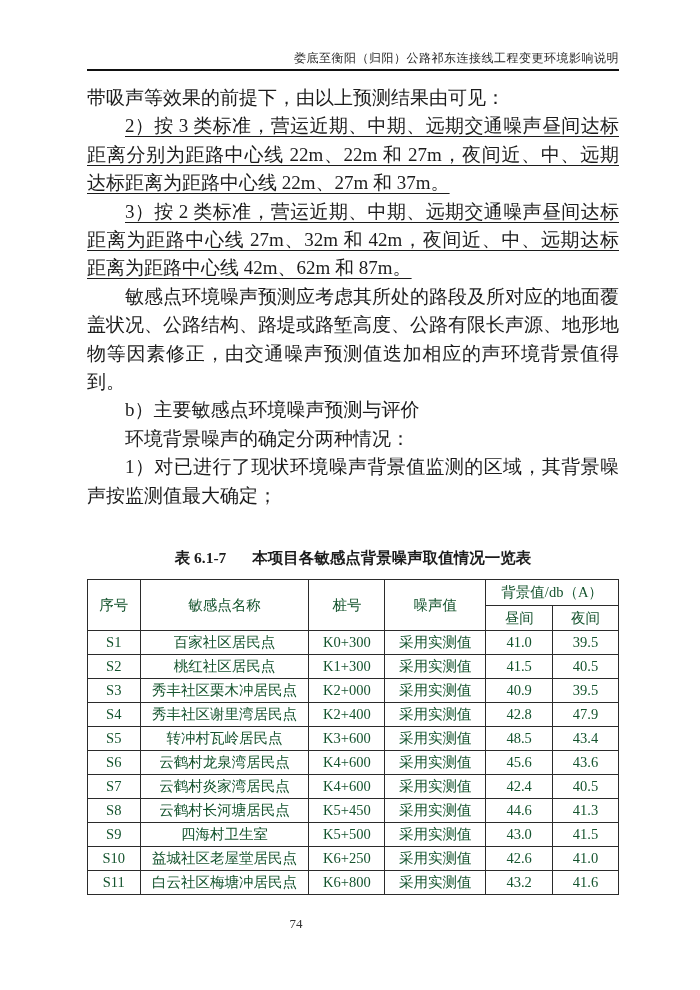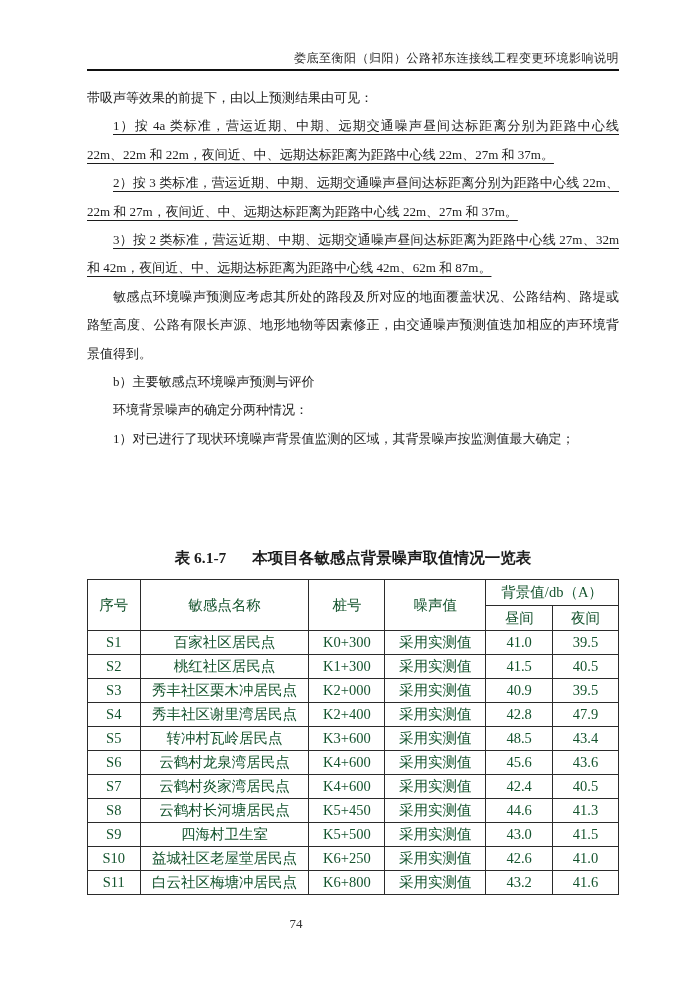--- a/index.html
+++ b/index.html
@@ -25,21 +25,21 @@
     top:69px;left:87px;width:532px;height:2px;
     background:#111;
   }
   .content{
     position:absolute;
     top:84px;left:87px;width:532px;height:460px;
     overflow:hidden;
   }
   .content p{
     margin:0;
-    font-size:13px;
+    font-size:19px;
     line-height:28.4px;
     text-align:justify;
   }
   .indent{text-indent:2em;}
   .ul{
     text-decoration:underline;
     text-underline-offset:4px;
     text-decoration-thickness:1px;
   }
   .table-block{
@@ -84,21 +84,20 @@
   }
 </style>
 </head>
 <body>
 
 <div class="page-header">娄底至衡阳（归阳）公路祁东连接线工程变更环境影响说明</div>
 <div class="header-rule"></div>
 
 <div class="content">
   <p>带吸声等效果的前提下，由以上预测结果由可见：</p>
-  <p class="indent ul">1）按 4a 类标准，营运近期、中期、远期交通噪声昼间达标距离分别为距路中心线 22m、22m 和 22m，夜间近、中、远期达标距离为距路中心线 22m、27m 和 37m。</p>
   <p class="indent ul">2）按 3 类标准，营运近期、中期、远期交通噪声昼间达标距离分别为距路中心线 22m、22m 和 27m，夜间近、中、远期达标距离为距路中心线 22m、27m 和 37m。</p>
   <p class="indent ul">3）按 2 类标准，营运近期、中期、远期交通噪声昼间达标距离为距路中心线 27m、32m 和 42m，夜间近、中、远期达标距离为距路中心线 42m、62m 和 87m。</p>
   <p class="indent">敏感点环境噪声预测应考虑其所处的路段及所对应的地面覆盖状况、公路结构、路堤或路堑高度、公路有限长声源、地形地物等因素修正，由交通噪声预测值迭加相应的声环境背景值得到。</p>
   <p class="indent">b）主要敏感点环境噪声预测与评价</p>
   <p class="indent">环境背景噪声的确定分两种情况：</p>
   <p class="indent">1）对已进行了现状环境噪声背景值监测的区域，其背景噪声按监测值最大确定；</p>
 
 </div>
 
 <div class="table-block">

